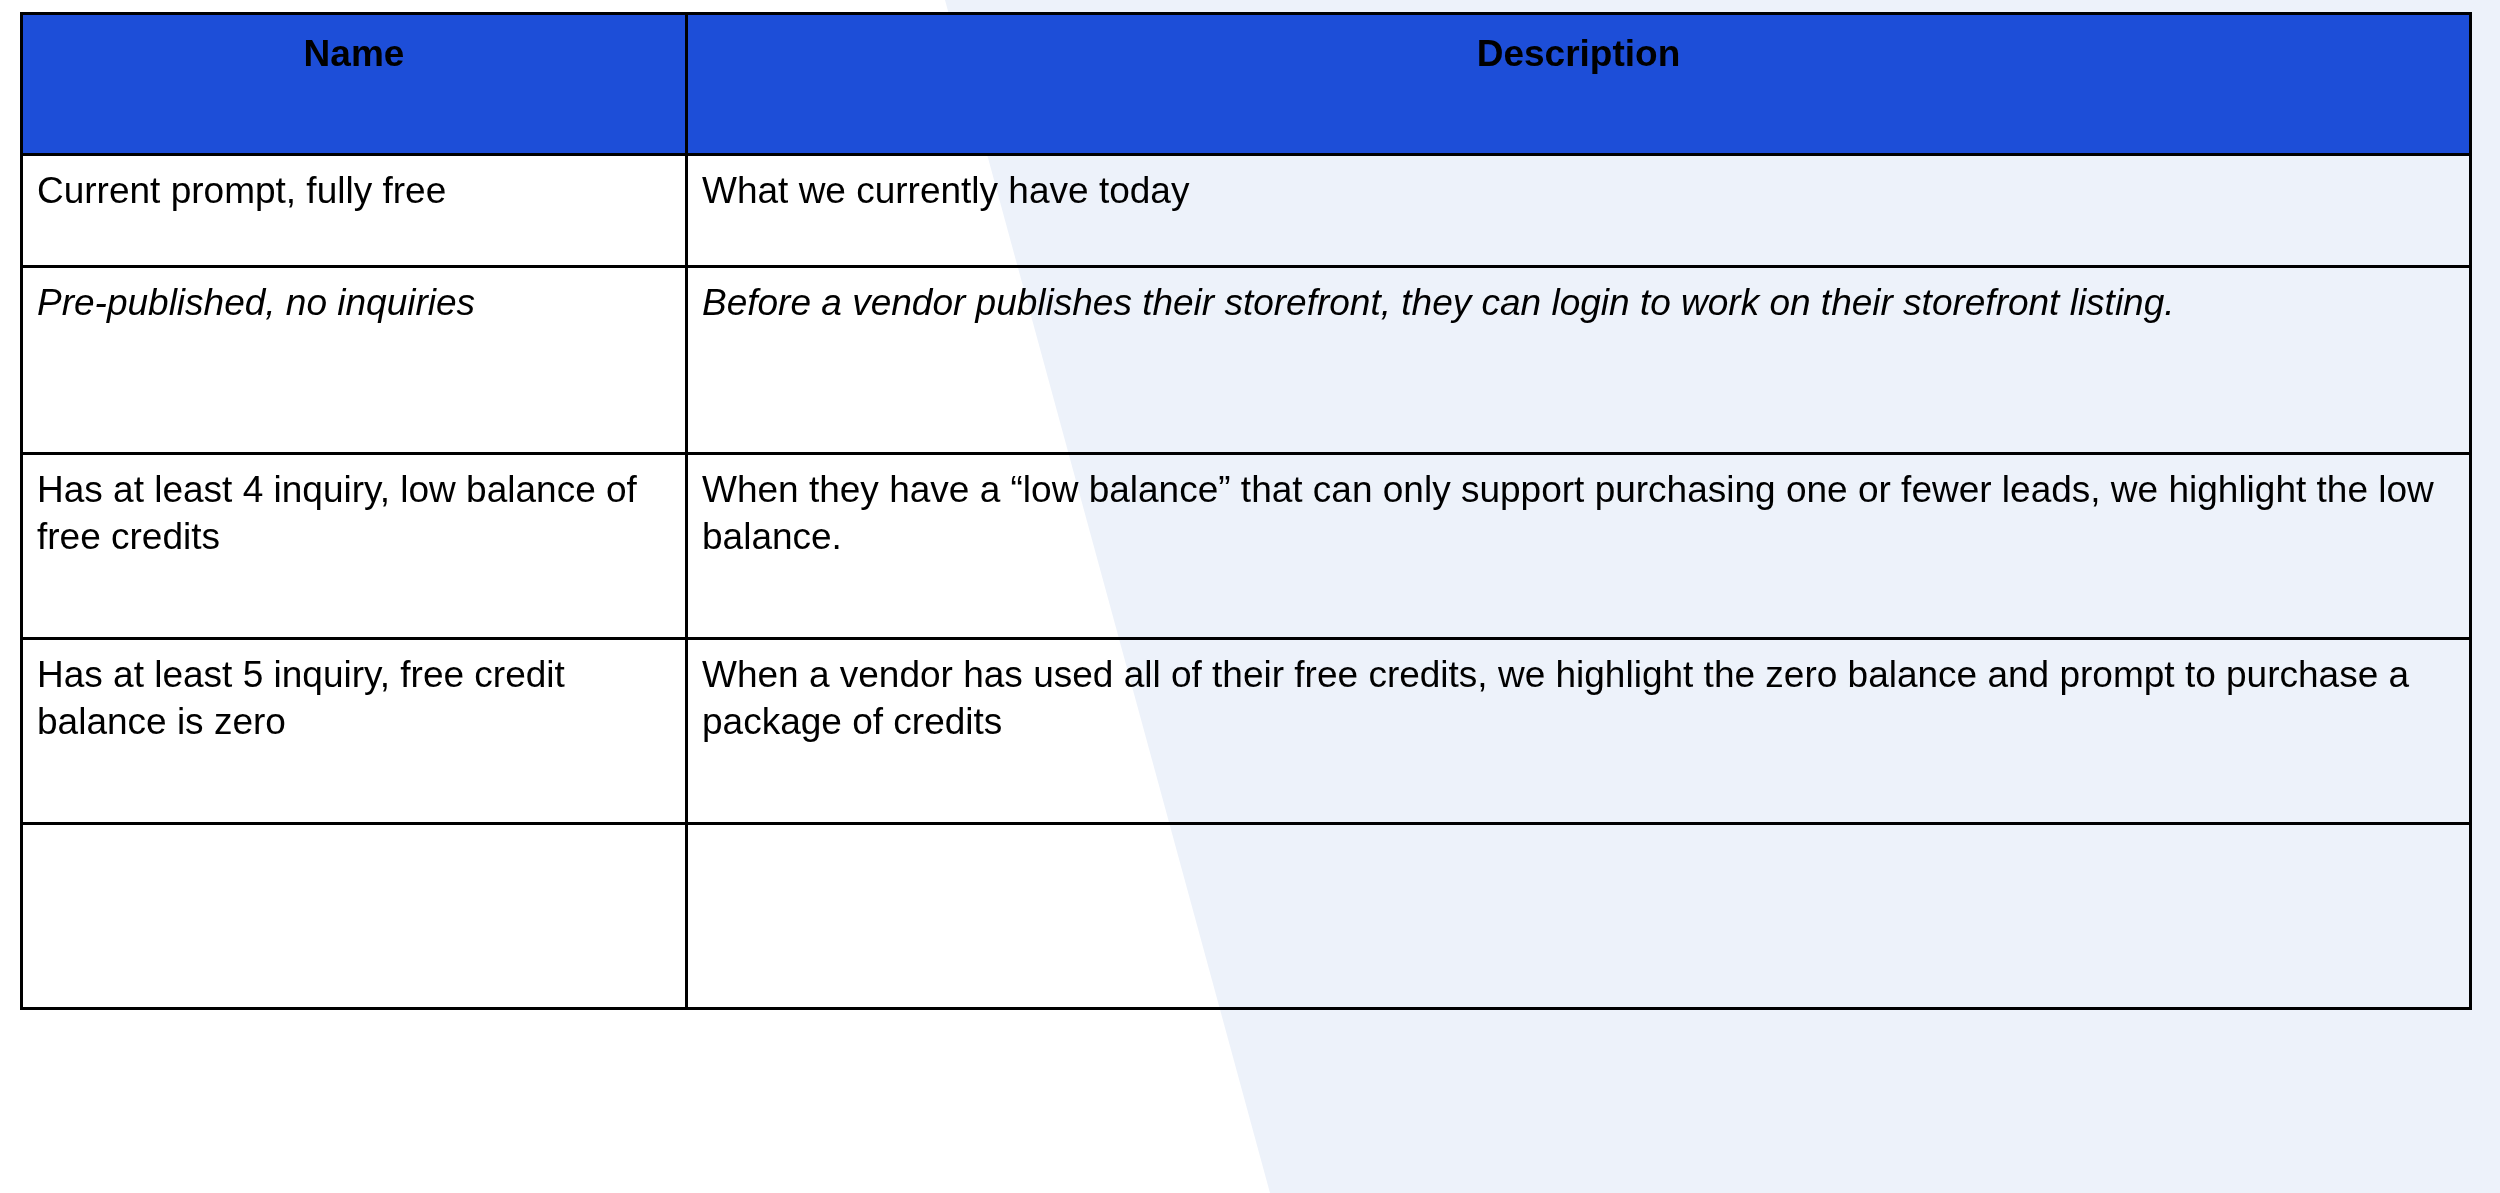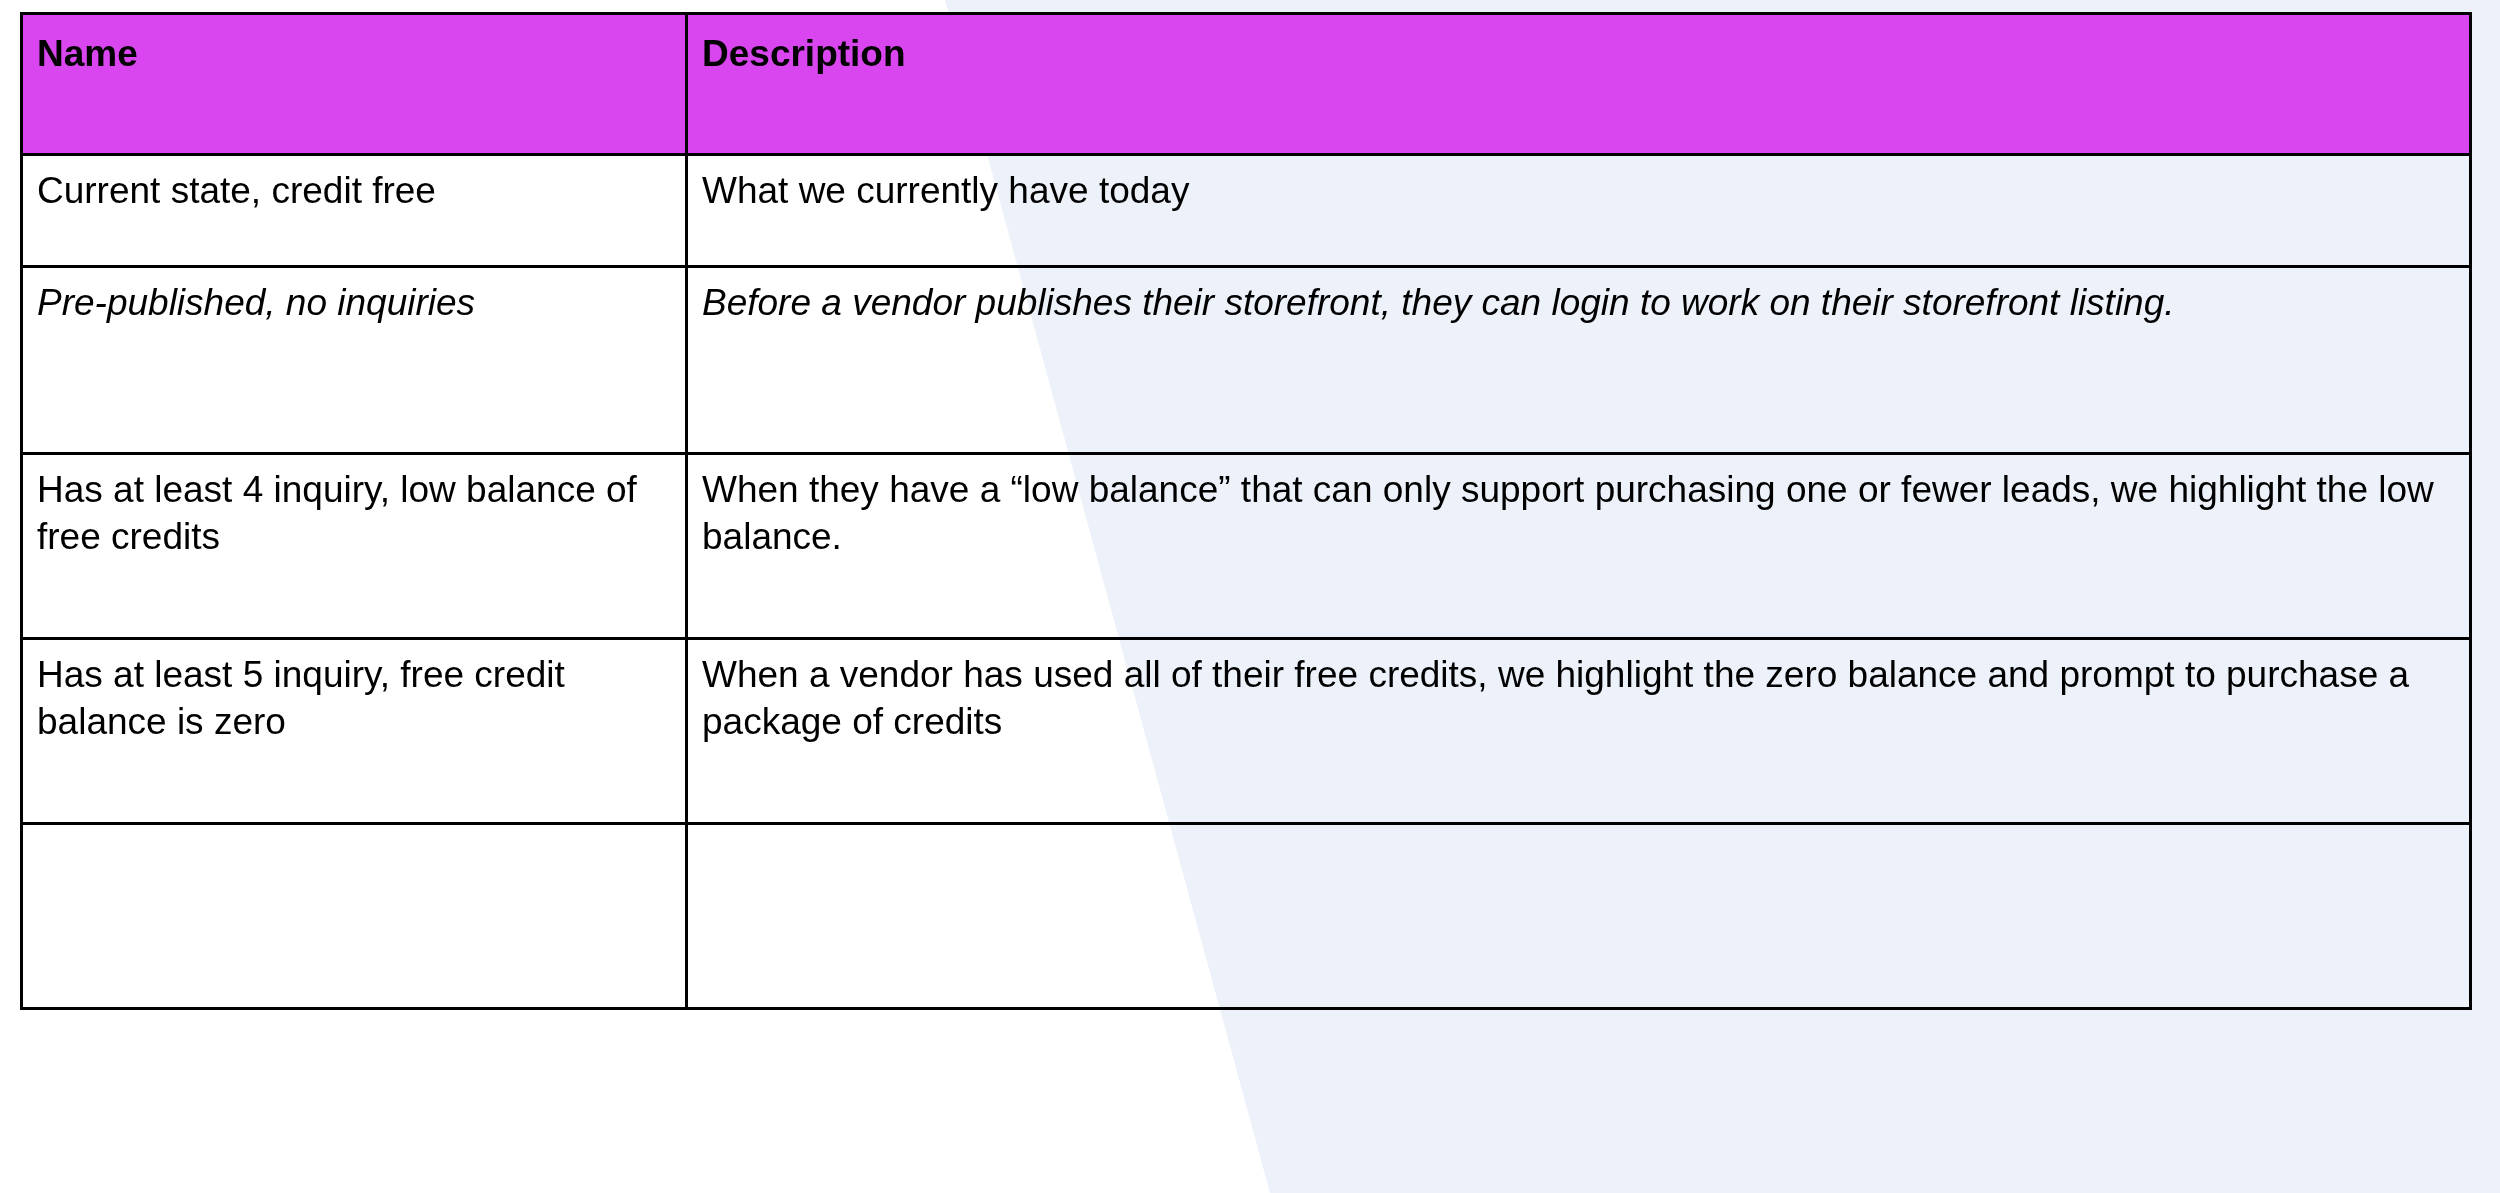--- a/index.html
+++ b/index.html
@@ -52,24 +52,25 @@
     border: 3px solid #000000;
     vertical-align: top;
     text-align: left;
     padding: 12px 14px 10px 14px;
     font-size: 37px;
     line-height: 1.26;
     color: #000000;
     background: transparent;
   }
   table.state-table thead th {
-    background: #d946ef;
+    background: #1d4ed8;
     font-weight: bold;
     height: 112px;
     padding-top: 16px;
+    text-align: center;
   }
   table.state-table tbody tr.row-h-1 td { height: 87px; }
   table.state-table tbody tr.row-h-2 td { height: 162px; font-style: italic; }
   table.state-table tbody tr.row-h-3 td { height: 157px; }
   table.state-table tbody tr.row-h-4 td { height: 160px; }
   table.state-table tbody tr.row-h-5 td { height: 160px; }
   table.state-table tbody tr.row-h-6 td { height: 160px; }
   table.state-table tbody tr.row-h-7 td { height: 160px; }
 
   
@@ -93,21 +94,21 @@
           <span class="cell-text">Name</span>
         </th>
         <th>
           <span class="cell-text">Description</span>
         </th>
       </tr>
     </thead>
     <tbody>
       <tr class="row-h-1">
         <td>
-          <span class="cell-text">Current state, credit free</span>
+          <span class="cell-text">Current prompt, fully free</span>
         </td>
         <td>
           <span class="cell-text">What we currently have today</span>
         </td>
       </tr>
       <tr class="row-h-2">
         <td>
           <span class="cell-text">Pre-published, no inquiries</span>
         </td>
         <td>

